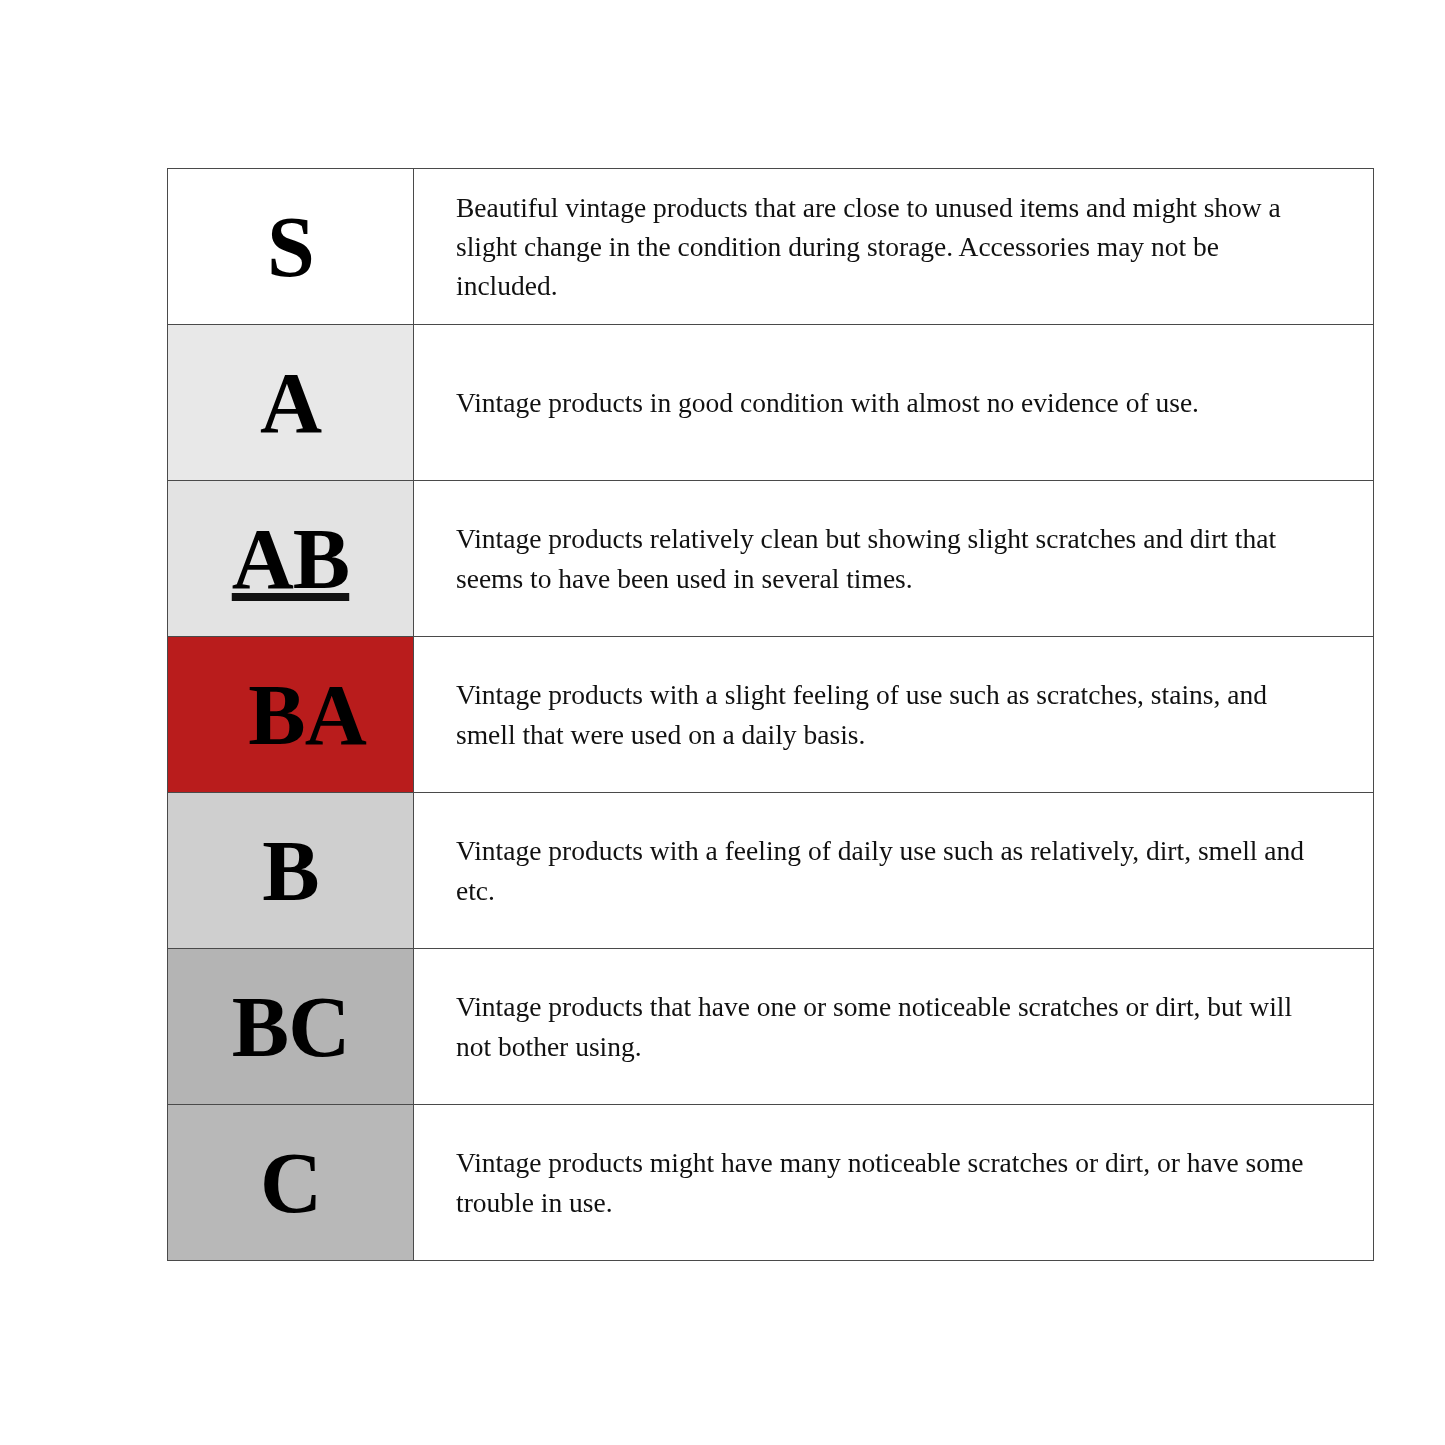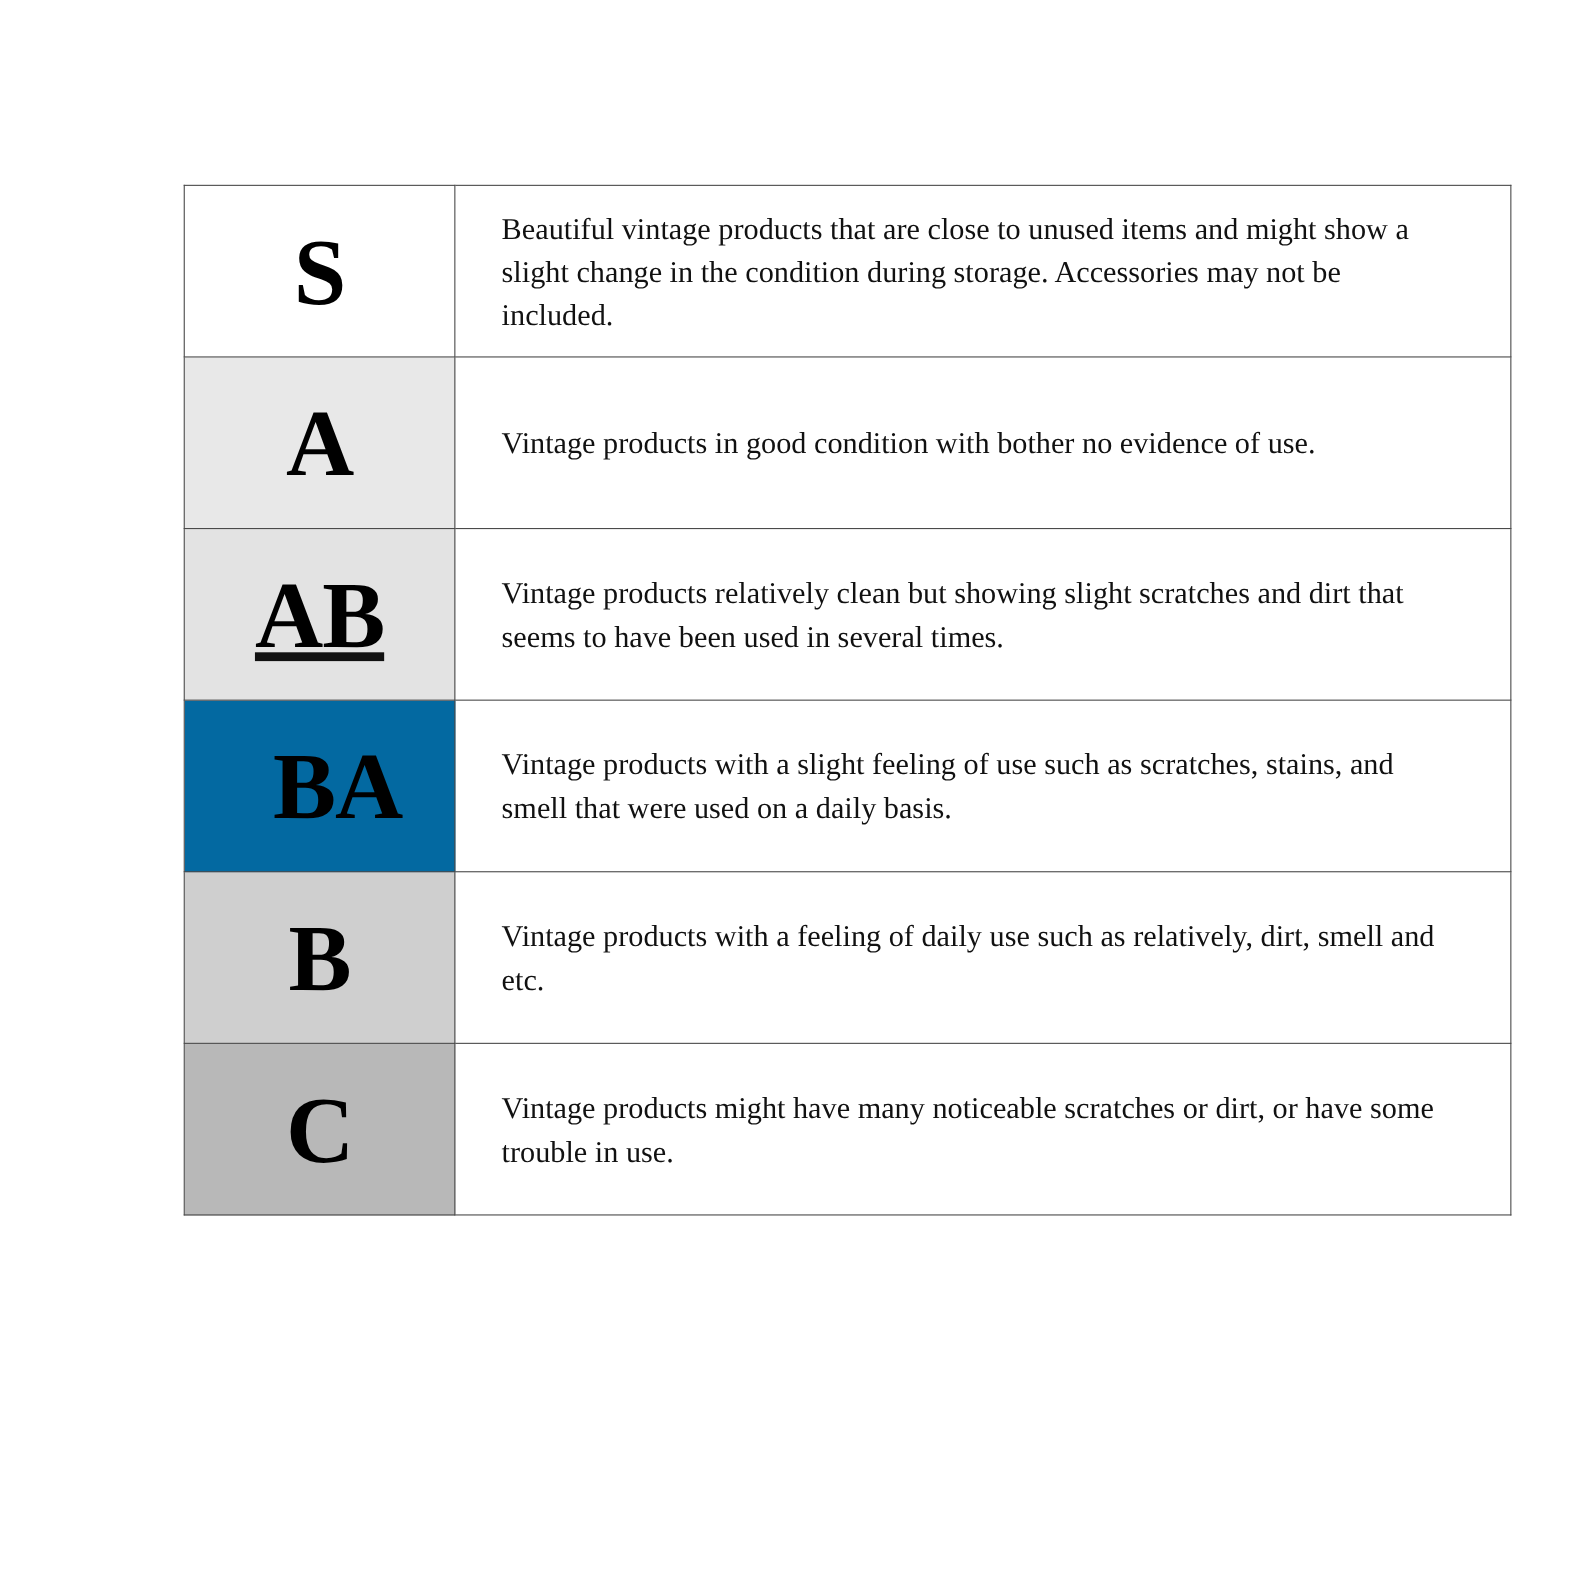--- a/index.html
+++ b/index.html
@@ -76,51 +76,59 @@
         <td class="desc-cell">
           <span class="desc-text">Beautiful vintage products that are close to unused items and might show a slight change in the condition during storage. Accessories may not be included.</span>
         </td>
       </tr>
 
       <tr>
         <td class="grade-cell" style="background:#e8e8e8;">
           <span class="grade-letter">A</span>
         </td>
         <td class="desc-cell">
-          <span class="desc-text">Vintage products in good condition with bother no evidence of use.</span>
+          <span class="desc-text">Vintage products in good condition with almost no evidence of use.</span>
         </td>
       </tr>
 
       <tr>
         <td class="grade-cell" style="background:#e3e3e3;text-decoration:underline;">
           <span class="grade-letter">AB</span>
         </td>
         <td class="desc-cell">
           <span class="desc-text">Vintage products relatively clean but showing slight scratches and dirt that seems to have been used in several times.</span>
         </td>
       </tr>
 
       <tr>
-        <td class="grade-cell" style="background:#0369a1;padding-left:33px;">
+        <td class="grade-cell" style="background:#b91c1c;padding-left:33px;">
           <span class="grade-letter">BA</span>
         </td>
         <td class="desc-cell">
           <span class="desc-text">Vintage products with a slight feeling of use such as scratches, stains, and smell that were used on a daily basis.</span>
         </td>
       </tr>
 
       <tr>
         <td class="grade-cell" style="background:#cfcfcf;">
           <span class="grade-letter">B</span>
         </td>
         <td class="desc-cell">
           <span class="desc-text">Vintage products with a feeling of daily use such as relatively, dirt, smell and etc.</span>
         </td>
       </tr>
 
+      <tr>
+        <td class="grade-cell" style="background:#b4b4b4;">
+          <span class="grade-letter">BC</span>
+        </td>
+        <td class="desc-cell">
+          <span class="desc-text">Vintage products that have one or some noticeable scratches or dirt, but will not bother using.</span>
+        </td>
+      </tr>
 
       <tr>
         <td class="grade-cell" style="background:#b8b8b8;">
           <span class="grade-letter">C</span>
         </td>
         <td class="desc-cell">
           <span class="desc-text">Vintage products might have many noticeable scratches or dirt, or have some trouble in use.</span>
         </td>
       </tr>
 

